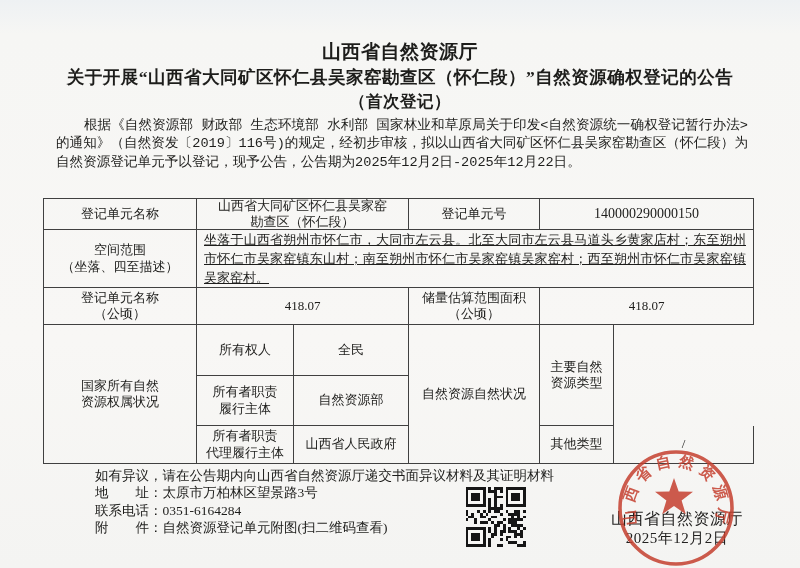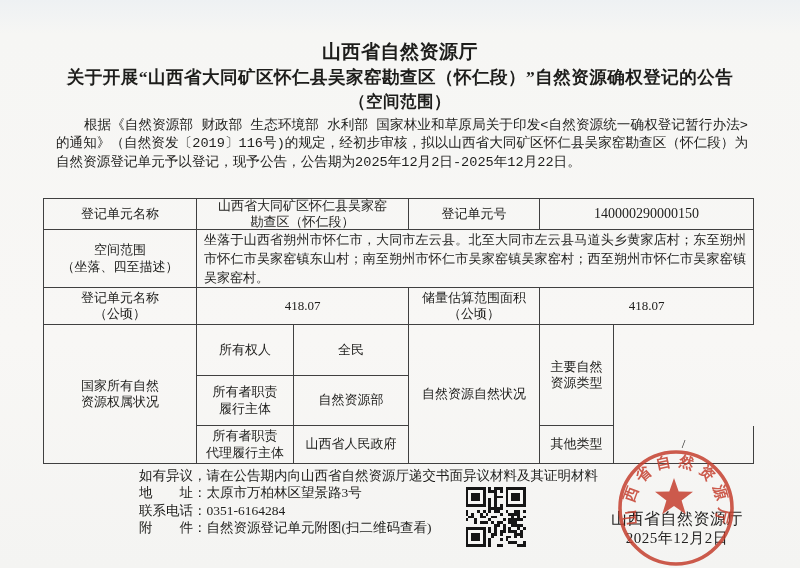--- a/index.html
+++ b/index.html
@@ -29,26 +29,26 @@
     font-size:13px;
   }
   .cell{
     border-right:1px solid #404040;border-bottom:1px solid #404040;
     display:flex;align-items:center;justify-content:center;
     text-align:center;white-space:pre-line;line-height:16.5px;
     padding:1px 3px;box-sizing:border-box;
   }
   .cell.scope{
     justify-content:flex-start;align-items:center;text-align:justify;
-    white-space:normal;padding:3px 7px;line-height:19px;font-size:13px;
+    white-space:normal;padding:3px 7px;line-height:19px;font-size:13px;text-decoration:underline;
   }
   .footer{
     position:absolute;left:95px;top:467px;width:560px;font-size:13.5px;
   }
-  .footer .line{height:17.3px;line-height:17.3px;white-space:pre;margin-left:44px;}
+  .footer .line{height:17.3px;line-height:17.3px;white-space:pre;}
   .qr{
     position:absolute;left:464px;top:487px;width:63px;height:60px;
   }
   .qr svg{width:100%;height:100%;shape-rendering:crispEdges;}
   .sig{
     position:absolute;left:606px;width:142px;text-align:center;color:#222120;z-index:2;
   }
   .sig-agency{top:509px;font-size:16px;letter-spacing:.5px;}
   .sig-date{top:529px;font-size:15px;letter-spacing:.5px;}
   .seal{
@@ -56,21 +56,21 @@
   }
   .seal svg{width:136px;height:136px;}
 </style>
 </head>
 <body>
 
 <div class="paper">
 
   <div class="title title-1">山西省自然资源厅</div>
   <div class="title title-2">关于开展“山西省大同矿区怀仁县吴家窑勘查区（怀仁段）”自然资源确权登记的公告</div>
-  <div class="title title-3">（空间范围）</div>
+  <div class="title title-3">（首次登记）</div>
 
   <div class="intro">根据《自然资源部 财政部 生态环境部 水利部 国家林业和草原局关于印发&lt;自然资源统一确权登记暂行办法&gt;的通知》（自然资发〔2019〕116号)的规定，经初步审核，拟以山西省大同矿区怀仁县吴家窑勘查区（怀仁段）为自然资源登记单元予以登记，现予公告，公告期为2025年12月2日-2025年12月22日。</div>
 
   <div class="doc-table">
     <div class="cell" style="grid-area:1/1/2/2">登记单元名称</div>
     <div class="cell" style="grid-area:1/2/2/4">山西省大同矿区怀仁县吴家窑
 勘查区（怀仁段）</div>
     <div class="cell" style="grid-area:1/4/2/5">登记单元号</div>
     <div class="cell" style="grid-area:1/5/2/7;font-size:14px">140000290000150</div>
 

